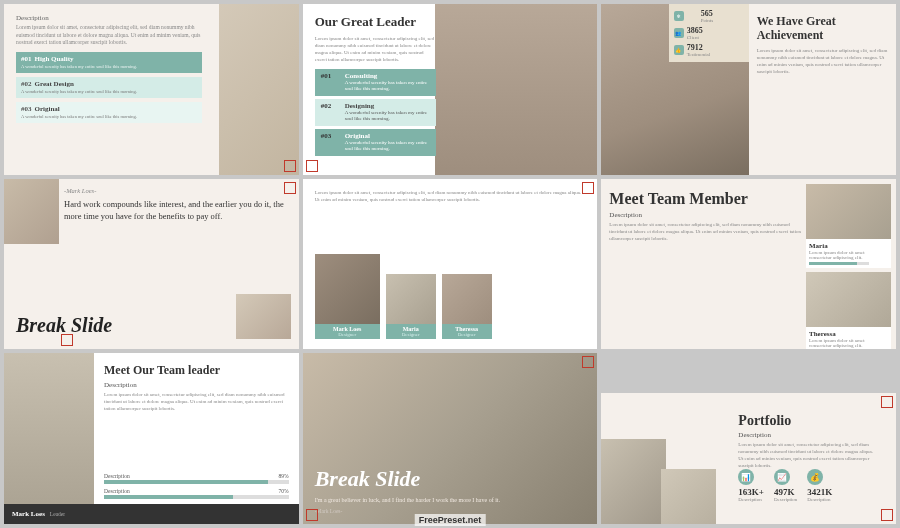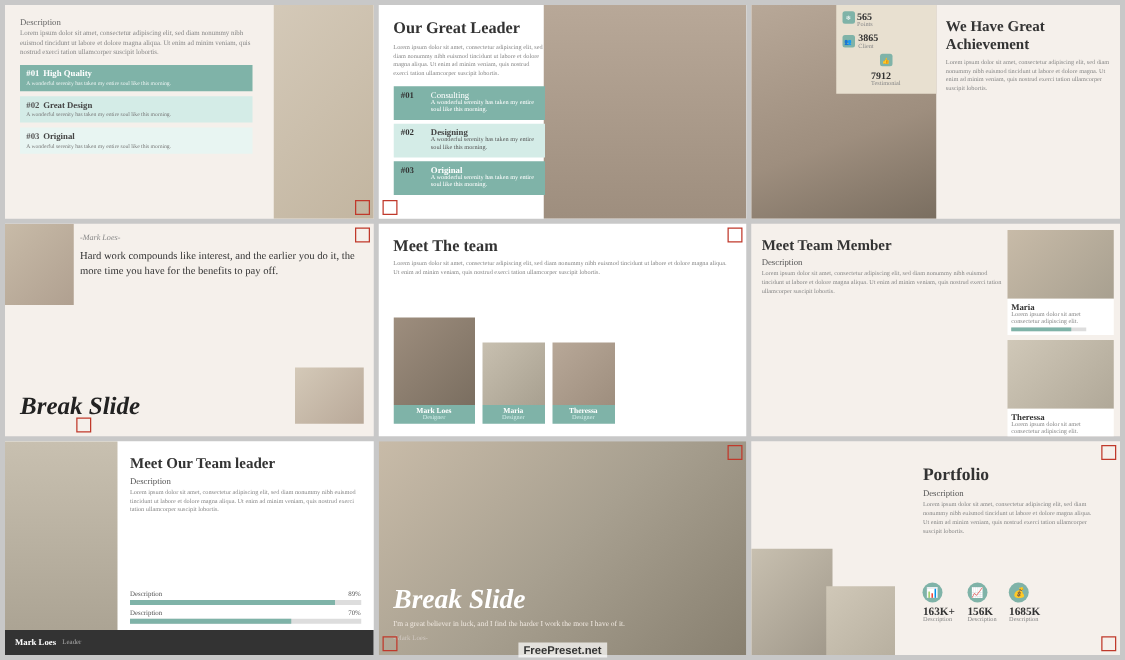--- a/index.html
+++ b/index.html
@@ -417,21 +417,21 @@
   </div>
 
   <div class="slide slide-2" style="position:relative;">
     <div style="width:45%; z-index:2; position:relative;">
       <div class="title">Our Great Leader</div>
       <div class="desc-text">Lorem ipsum dolor sit amet, consectetur adipiscing elit, sed diam nonummy nibh euismod tincidunt ut labore et dolore magna aliqua. Ut enim ad minim veniam, quis nostrud exerci tation ullamcorper suscipit lobortis.</div>
       <div class="service-items">
         <div class="service-item">
           <span class="service-num">#01</span>
           <div>
-            <div style="font-size:7px;font-weight:normal;color:#fff;">Consulting</div>
+            <div style="font-size:7px;font-weight:bold;color:#fff;">Consulting</div>
             <div class="service-desc">A wonderful serenity has taken my entire soul like this morning.</div>
           </div>
         </div>
         <div class="service-item light">
           <span class="service-num">#02</span>
           <div>
             <div style="font-size:7px;font-weight:bold;color:#444;">Designing</div>
             <div class="service-desc">A wonderful serenity has taken my entire soul like this morning.</div>
           </div>
         </div>
@@ -444,35 +444,35 @@
         </div>
       </div>
     </div>
     <div class="slide-2-right"></div>
     <div class="red-box corner-bl" style="position:absolute;bottom:3px;left:3px;"></div>
   </div>
 
   <div class="slide" style="position:relative; flex-direction:row;">
     <div style="width:50%; height:100%; background:linear-gradient(160deg,#b8a898 0%,#9e8e7e 60%,#7a6e60 100%); position:relative;">
       <div style="position:absolute;top:0;right:0;width:80px;background:#e8e0d0;padding:5px;">
-        <div style="display:flex;gap:2px;margin-bottom:3px;">
+        <div style="display:flex;gap:17px;align-items:center;margin-bottom:3px;">
           <div class="stat-icon">❄</div>
           <div>
             <div class="stat-number" style="font-size:8px;">565</div>
             <div class="stat-label">Points</div>
           </div>
         </div>
         <div style="display:flex;gap:3px;align-items:center;margin-bottom:3px;">
           <div class="stat-icon">👥</div>
           <div>
             <div class="stat-number" style="font-size:8px;">3865</div>
             <div class="stat-label">Client</div>
           </div>
         </div>
-        <div style="display:flex;gap:3px;align-items:center;flex-direction:column;">
+        <div style="display:flex;gap:3px;align-items:center;">
           <div class="stat-icon">👍</div>
           <div>
             <div class="stat-number" style="font-size:8px;">7912</div>
             <div class="stat-label">Testimonial</div>
           </div>
         </div>
       </div>
     </div>
     <div style="width:50%;padding:10px 8px;display:flex;flex-direction:column;">
       <div style="font-size:12px;font-weight:bold;color:#333;line-height:1.2;margin-bottom:4px;">We Have Great Achievement</div>
@@ -488,21 +488,20 @@
     </div>
     <div style="position:absolute;bottom:12px;left:12px;">
       <div style="font-size:20px;font-weight:bold;color:#222;font-style:italic;font-family:Georgia,serif;">Break Slide</div>
     </div>
     <div style="position:absolute;right:8px;bottom:10px;width:55px;height:45px;background:linear-gradient(135deg,#d4c9b8,#b8a898);"></div>
     <div class="red-box corner-tr" style="position:absolute;top:3px;right:3px;width:12px;height:12px;border:1.5px solid #c0392b;"></div>
     <div class="red-box" style="position:absolute;bottom:3px;left:57px;width:12px;height:12px;border:1.5px solid #c0392b;"></div>
   </div>
 
   <div class="slide slide-5" style="position:relative;">
-    <div class="title">Meet The team</div>
     <div class="desc-text">Lorem ipsum dolor sit amet, consectetur adipiscing elit, sed diam nonummy nibh euismod tincidunt ut labore et dolore magna aliqua. Ut enim ad minim veniam, quis nostrud exerci tation ullamcorper suscipit lobortis.</div>
     <div class="team-photos" style="margin-top:auto;">
       <div>
         <div style="width:65px;height:70px;background:linear-gradient(135deg,#9e8e7e,#7a6e60);"></div>
         <div style="background:#7fb3a8;padding:2px 4px;text-align:center;">
           <div style="font-size:6px;font-weight:bold;color:#fff;">Mark Loes</div>
           <div style="font-size:5px;color:#d0ece8;">Designer</div>
         </div>
       </div>
       <div>
@@ -518,21 +517,21 @@
           <div style="font-size:6px;font-weight:bold;color:#fff;">Theressa</div>
           <div style="font-size:5px;color:#d0ece8;">Designer</div>
         </div>
       </div>
     </div>
     <div class="red-box corner-tr" style="position:absolute;top:3px;right:3px;width:12px;height:12px;border:1.5px solid #c0392b;"></div>
   </div>
 
   <div class="slide" style="position:relative;flex-direction:row;background:#f5f0eb;">
     <div style="flex:1;padding:10px 8px;padding-right:90px;">
-      <div style="font-size:12px;font-weight:bold;color:#333;line-height:1.2;margin-bottom:3px;">Meet Team Member</div>
+      <div style="font-size:16px;font-weight:bold;color:#333;line-height:1.2;margin-bottom:3px;">Meet Team Member</div>
       <div style="font-size:7px;color:#555;margin-bottom:2px;">Description</div>
       <div style="font-size:5px;color:#888;line-height:1.4;">Lorem ipsum dolor sit amet, consectetur adipiscing elit, sed diam nonummy nibh euismod tincidunt ut labore et dolore magna aliqua. Ut enim ad minim veniam, quis nostrud exerci tation ullamcorper suscipit lobortis.</div>
     </div>
     <div style="position:absolute;right:0;top:0;width:95px;height:100%;display:flex;flex-direction:column;gap:4px;padding:5px;">
       <div>
         <div style="width:85px;height:55px;background:linear-gradient(135deg,#c8bba8,#a8a090);"></div>
         <div style="background:#fff;padding:3px;">
           <div style="font-size:7px;font-weight:bold;color:#333;">Maria</div>
           <div style="font-size:5px;color:#888;">Lorem ipsum dolor sit amet consectetur adipiscing elit.</div>
           <div style="width:60px;height:3px;background:#ddd;margin-top:2px;">
@@ -588,41 +587,41 @@
     <div class="bg-img"></div>
     <div class="overlay-content">
       <div class="break-title">Break Slide</div>
       <div class="quote-text">I'm a great believer in luck, and I find the harder I work the more I have of it.</div>
       <div class="quote-author">-Mark Loes-</div>
     </div>
     <div class="red-box" style="position:absolute;top:3px;right:3px;width:12px;height:12px;border:1.5px solid #c0392b;"></div>
     <div class="red-box" style="position:absolute;bottom:3px;left:3px;width:12px;height:12px;border:1.5px solid #c0392b;"></div>
   </div>
 
-  <div class="slide slide-9" style="position:relative;">
+  <div class="slide slide-9" style="position:relative;margin-top:40px;">
     <div style="position:absolute;left:0;bottom:0;width:65px;height:85px;background:linear-gradient(135deg,#c8c0b0,#a0988a);"></div>
     <div style="position:absolute;left:60px;bottom:0;width:55px;height:55px;background:linear-gradient(135deg,#d0c8b8,#b8b0a0);"></div>
     <div style="position:relative;z-index:2;padding:10px 10px 10px 125px;display:flex;flex-direction:column;width:100%;height:100%;">
       <div style="font-size:14px;font-weight:bold;color:#333;margin-bottom:2px;">Portfolio</div>
       <div style="font-size:7px;color:#555;margin-bottom:2px;">Description</div>
       <div style="font-size:5px;color:#888;line-height:1.4;">Lorem ipsum dolor sit amet, consectetur adipiscing elit, sed diam nonummy nibh euismod tincidunt ut labore et dolore magna aliqua. Ut enim ad minim veniam, quis nostrud exerci tation ullamcorper suscipit lobortis.</div>
       <div style="display:flex;gap:10px;margin-top:auto;padding-bottom:5px;">
         <div style="display:flex;flex-direction:column;">
           <div style="width:16px;height:16px;background:#7fb3a8;border-radius:50%;display:flex;align-items:center;justify-content:center;color:white;font-size:8px;margin-bottom:2px;">📊</div>
           <div style="font-size:9px;font-weight:bold;color:#333;">163K+</div>
           <div style="font-size:5px;color:#888;">Description</div>
         </div>
         <div style="display:flex;flex-direction:column;">
           <div style="width:16px;height:16px;background:#7fb3a8;border-radius:50%;display:flex;align-items:center;justify-content:center;color:white;font-size:8px;margin-bottom:2px;">📈</div>
-          <div style="font-size:9px;font-weight:bold;color:#333;">156K</div>
+          <div style="font-size:9px;font-weight:bold;color:#333;">497K</div>
           <div style="font-size:5px;color:#888;">Description</div>
         </div>
         <div style="display:flex;flex-direction:column;">
           <div style="width:16px;height:16px;background:#7fb3a8;border-radius:50%;display:flex;align-items:center;justify-content:center;color:white;font-size:8px;margin-bottom:2px;">💰</div>
-          <div style="font-size:9px;font-weight:bold;color:#333;">1685K</div>
+          <div style="font-size:9px;font-weight:bold;color:#333;">3421K</div>
           <div style="font-size:5px;color:#888;">Description</div>
         </div>
       </div>
     </div>
     <div class="red-box" style="position:absolute;top:3px;right:3px;width:12px;height:12px;border:1.5px solid #c0392b;"></div>
     <div class="red-box" style="position:absolute;bottom:3px;right:3px;width:12px;height:12px;border:1.5px solid #c0392b;"></div>
   </div>
 
 </div>
 

